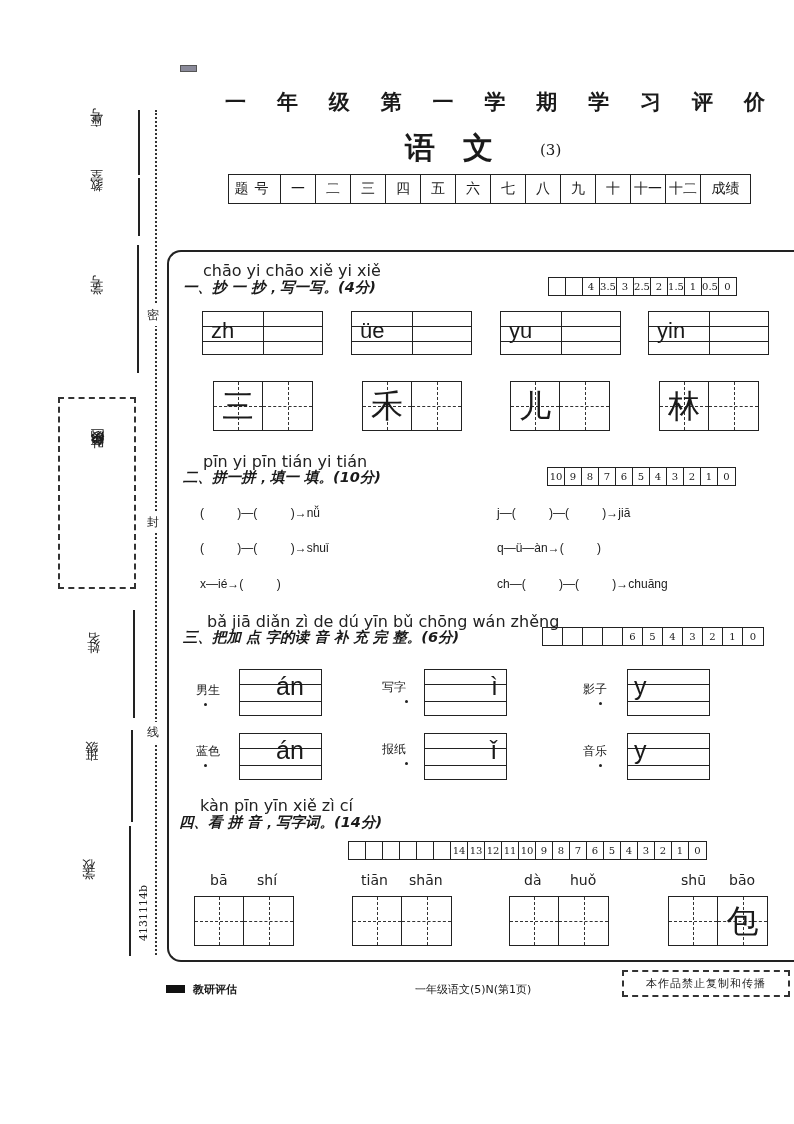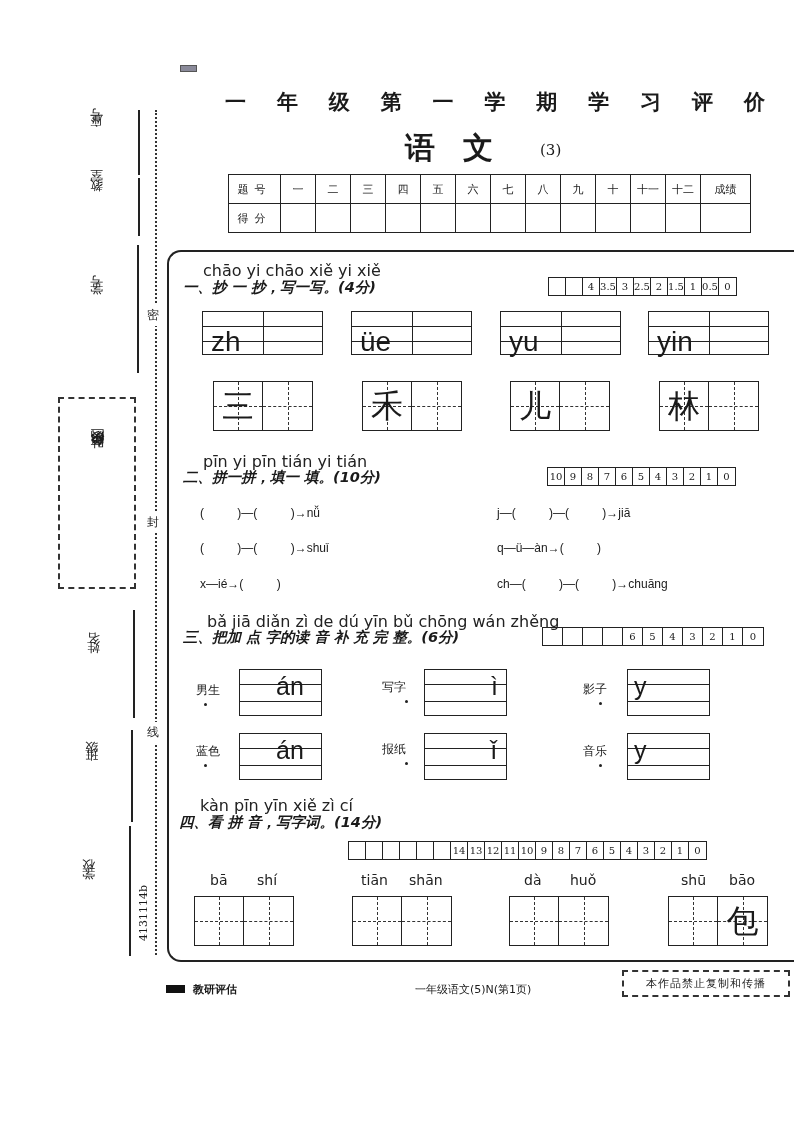--- a/index.html
+++ b/index.html
@@ -15,39 +15,39 @@
   .barcode-box { position: absolute; left: 58px; top: 397px; width: 78px; height: 192px; border: 2px dashed #333; }
   .barcode-text { position: absolute; left: 88px; top: 450px; font-size: 14px; writing-mode: vertical-rl; transform: rotate(180deg); letter-spacing: 2px; }
   .serial { position: absolute; left: 137px; top: 885px; font-family: "DejaVu Serif", serif; font-size: 11px; writing-mode: vertical-rl; transform: rotate(180deg); }
 
   .corner-mark { left: 180px; top: 65px; width: 17px; height: 7px; background: #8a8a9a; border: 1px solid #555; }
   .header-title { left: 225px; top: 88px; width: 540px; display: flex; justify-content: space-between; font-size: 21px; font-weight: bold; }
   .subject { left: 405px; top: 128px; font-size: 30px; font-weight: bold; font-family: "DejaVu Serif", serif; letter-spacing: 28px; }
   .subject-num { left: 540px; top: 141px; font-size: 15px; font-family: "DejaVu Serif", serif; }
 
   table.score { position: absolute; left: 228px; top: 174px; border-collapse: collapse; }
-  table.score td { border: 1.5px solid #222; height: 29px; text-align: center; font-size: 11px; }
+  table.score td { border: 1.5px solid #222; height: 29px; text-align: center; font-size: 14px; }
   table.score td.h { width: 52px; letter-spacing: 6px; }
   table.score td.c { width: 35px; }
   table.score td.t { width: 50px; }
 
   .panel { left: 167px; top: 250px; width: 640px; height: 712px; border: 2px solid #222; border-radius: 14px; border-right: none; }
 
   .py { position: absolute; font-size: 16px; color: #222; }
   .qtitle { position: absolute; font-size: 14.5px; font-weight: bold; font-style: italic; }
   .grade { position: absolute; display: flex; border: 1.3px solid #222; height: 19px; }
   .grade span { display: block; width: 17px; height: 100%; border-right: 1px solid #222; font-size: 10px; font-family: "DejaVu Serif", serif; text-align: center; line-height: 17px; }
   .grade span:last-child { border-right: none; }
 
   
   .fl { position: absolute; width: 121px; height: 44px; border: 1.3px solid #222; }
   .fl .l1, .fl .l2 { position: absolute; left: 0; right: 0; height: 0; border-top: 1.3px solid #222; }
   .fl .l1 { top: 14px; } .fl .l2 { top: 29px; }
   .fl .mid { position: absolute; left: 60px; top: 0; bottom: 0; border-left: 1.3px solid #222; }
-  .fl .txt { position: absolute; left: 8px; top: 6px; font-size: 28px; font-family: "Liberation Sans", sans-serif; margin-top: 8px; }
+  .fl .txt { position: absolute; left: 8px; top: 6px; font-size: 22px; font-family: "Liberation Sans", sans-serif; }
 
   
   .tz { position: absolute; height: 50px; border: 1.3px solid #222; display: flex; }
   .tz .cell { position: relative; width: 49px; height: 100%; border-right: 1.3px solid #222; }
   .tz .cell:last-child { border-right: none; }
   .tz .cell::before { content: ""; position: absolute; left: 50%; top: 0; bottom: 0; border-left: 1.5px dashed #333; }
   .tz .cell::after { content: ""; position: absolute; top: 50%; left: 0; right: 0; border-top: 1.5px dashed #333; }
   .tz .ch { position: absolute; left: 0; right: 0; top: 3px; text-align: center; font-size: 32px; font-family: "DejaVu Serif", serif; z-index: 2; }
 
   .fill { position: absolute; font-size: 12px; font-family: "Liberation Sans", sans-serif; white-space: pre; }
@@ -120,36 +120,20 @@
     <td class="c">五</td>
     <td class="c">六</td>
     <td class="c">七</td>
     <td class="c">八</td>
     <td class="c">九</td>
     <td class="c">十</td>
     <td class="c">十一</td>
     <td class="c">十二</td>
     <td class="t">成绩</td>
   </tr>
-  <tr>
-    <td class="h">得分</td>
-    <td></td>
-        <td></td>
-    <td></td>
-        <td></td>
-    <td></td>
-        <td></td>
-    <td></td>
-        <td></td>
-    <td></td>
-        <td></td>
-    <td></td>
-        <td></td>
-    <td></td>
-  </tr>
 </tbody>
   </table>
 
 <div class="abs panel"></div>
 
 <div class="py" style="left:203px;top:261px;">chāo yi chāo xiě yi xiě</div>
 <div class="qtitle" style="left:183px;top:278px;">一、抄 一 抄，写一写。(4分)</div>
 <div class="grade" style="left:548px;top:277px;">
   <span></span>
   <span></span>

